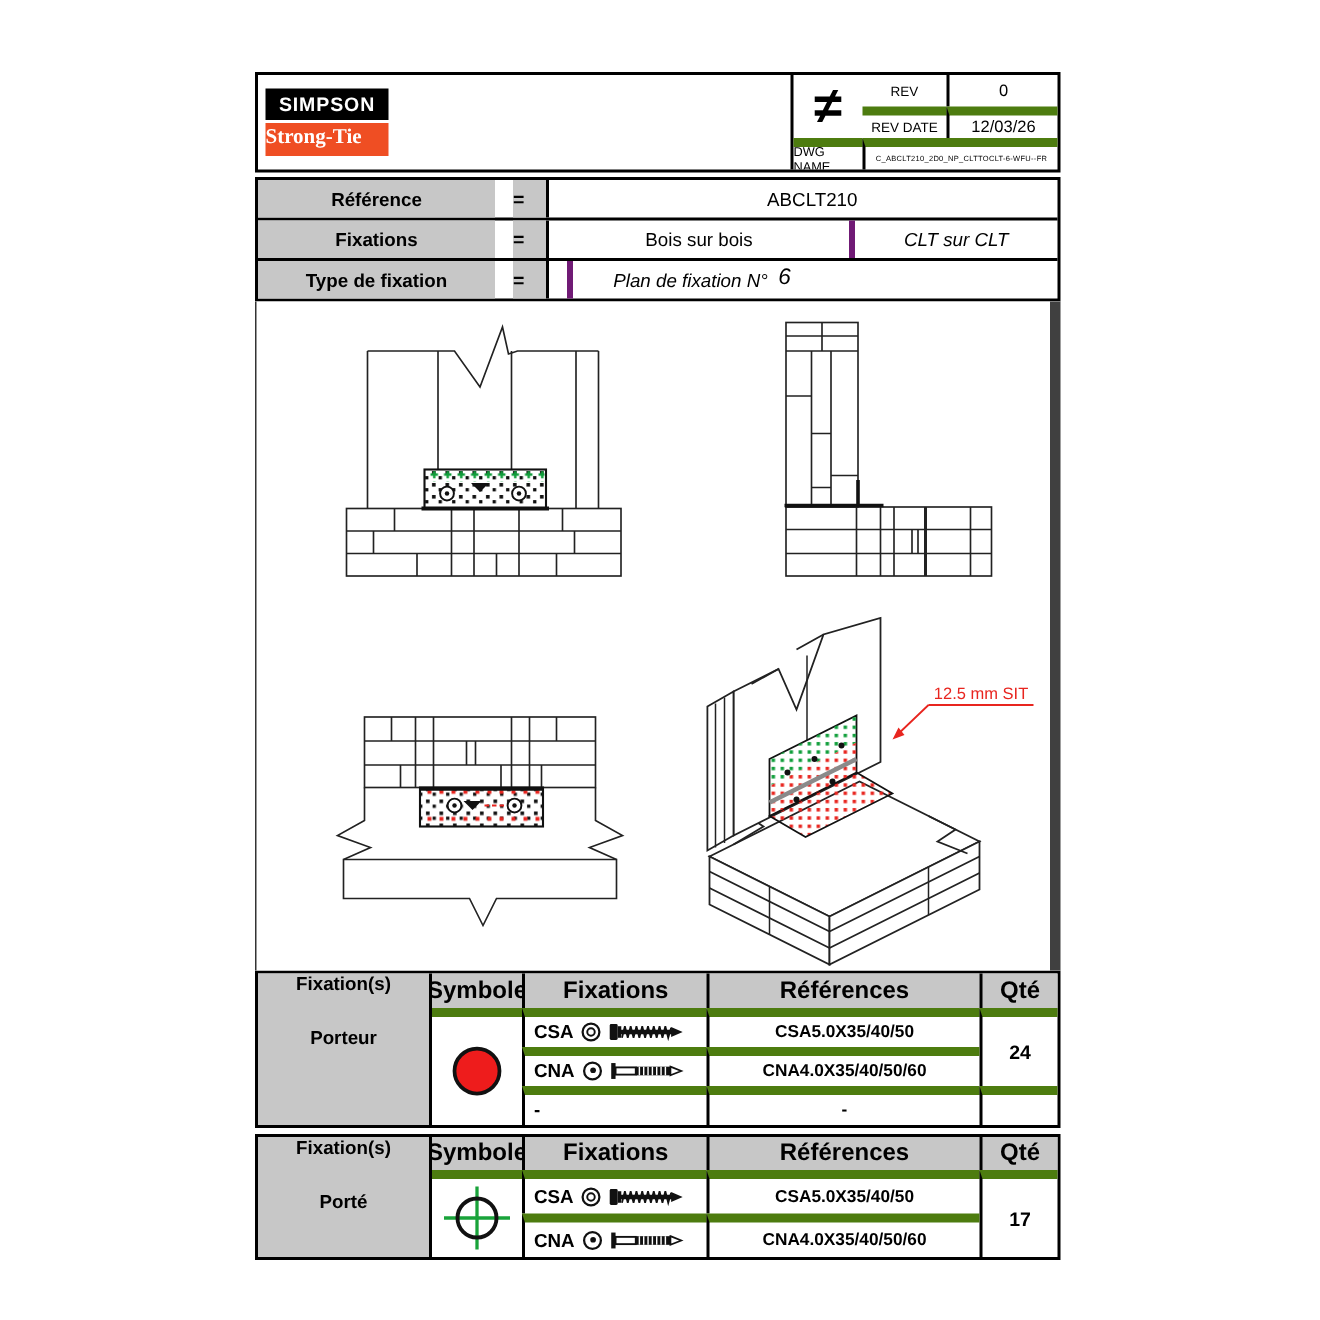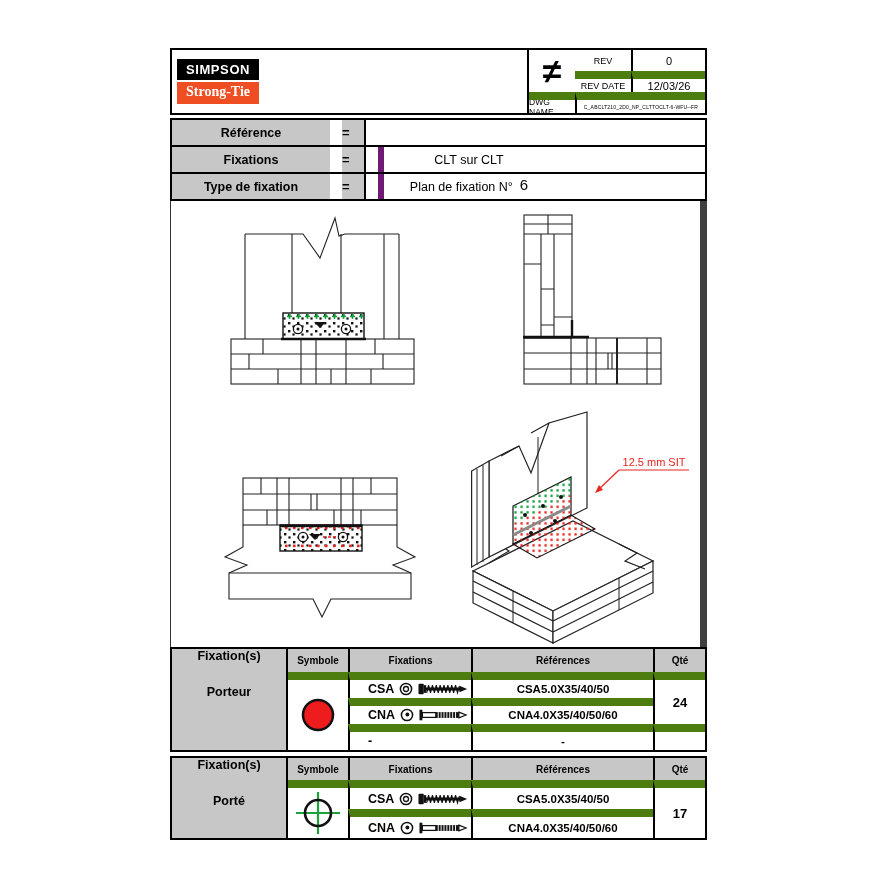--- a/index.html
+++ b/index.html
@@ -6,62 +6,62 @@
   .canvas{position:relative;width:880px;height:880px;background:#fff;overflow:hidden;
           font-family:"Liberation Sans", sans-serif;color:#000;}
   .sheet{position:absolute;left:170px;top:48px;width:537px;}
 
   
   .hdr{height:63px;border:2px solid #000;display:flex;background:#fff;}
   .hdr-main{flex:1;display:flex;align-items:center;min-width:0;gap:12px;}
   .logo{margin-left:5px;width:82px;flex:0 0 82px;}
   .logo-simpson{background:#000;color:#fff;font-weight:bold;font-size:13px;text-align:center;
                 padding:3px 0 3px;letter-spacing:.6px;}
-  .logo-st{background:#ef4e23;color:#fff;font-weight:bold;font-size:14px;text-align:center;
+  .logo-st{background:#ef4e23;color:#fff;font-weight:bold;font-size:14px;
            padding:2px 0 4px;margin-top:2px;font-family:"Liberation Serif", serif;position:relative;}
   .title-wrap{flex:1;text-align:center;}
   .title{display:inline-block;font-size:23px;padding:0 8px 3px;border-bottom:2px solid #000;white-space:nowrap;}
 
   .rev{width:176px;flex:0 0 176px;border-left:2px solid #000;display:grid;
        grid-template-columns:46px 56px 1fr;grid-template-rows:21px 21px 1fr;}
   .rev > div{display:flex;align-items:center;justify-content:center;overflow:hidden;}
   .neq{grid-column:1;grid-row:1/3;font-size:34px;font-weight:bold;line-height:1;}
   .rl{font-size:9px;}
   .rv{font-size:11px;}
-  .bl2{border-left:2px solid #000;} .bt2{border-top:8px solid #4d7c0f;}
+  .bl2{border-left:2px solid #000;} .bt2{border-top:6px solid #4d7c0f;}
   .dwg-l{font-size:8.5px;}
   .dwg-v{font-size:5px;letter-spacing:.2px;white-space:nowrap;}
 
   
   .ref{margin-top:3px;border:2px solid #000;}
   .ref-row{display:grid;grid-template-columns:158px 24px 176px 1fr;height:25px;gap:12px;}
   .ref-row + .ref-row{border-top:2px solid #000;}
   .ref-label{background:#c7c7c7;font-weight:bold;font-size:12.5px;display:flex;align-items:center;justify-content:center;}
   .ref-eq{background:#c7c7c7;font-weight:bold;font-size:13px;display:flex;align-items:center;border-right:2px solid #000;}
   .ref-val{display:flex;align-items:center;justify-content:center;font-size:12.5px;}
   .span2{grid-column:3/5;}
-  .vbl{border-left:6px solid #701a75;}
+  .vbl{border-left:4px solid #701a75;font-style:italic;}
   .plan-no{font-size:15px;margin-left:7px;position:relative;top:-2px;}
 
   
   .draw-area{position:relative;height:446px;border-left:1px solid #333;border-right:7px solid #404040;background:#fff;}
   .draw-area svg{position:absolute;}
 
   
   .ftable{border:2px solid #000;display:grid;background:#fff;}
   .t1{grid-template-columns:116px 60px 123px 182px 1fr;grid-template-rows:23px 26px 26px 26px;}
   .t2{margin-top:4px;grid-template-columns:116px 60px 123px 182px 1fr;grid-template-rows:22px 29px 29px;}
   .ftable > div{display:flex;align-items:center;overflow:hidden;}
   .g-cell{grid-column:1;background:#c7c7c7;border-right:2px solid #000;flex-direction:column;
           font-weight:bold;font-size:12.5px;line-height:1.25;gap:20px;}
   .t1 .g-cell{grid-row:1/5;} .t2 .g-cell{grid-row:1/4;}
-  .h-cell{background:#c7c7c7;font-weight:bold;font-size:10px;justify-content:center;}
+  .h-cell{background:#c7c7c7;font-weight:bold;font-size:16px;justify-content:center;}
   .sym-cell{grid-column:2;justify-content:center;}
   .t1 .sym-cell{grid-row:2/5;} .t2 .sym-cell{grid-row:2/4;}
-  .fix-cell{padding-left:18px;font-weight:bold;font-size:12.5px;gap:5px;}
+  .fix-cell{padding-left:6px;font-weight:bold;font-size:12.5px;gap:5px;}
   .refc{justify-content:center;font-weight:bold;font-size:11.5px;}
   .qty-cell{grid-column:5;justify-content:center;font-weight:bold;font-size:13px;}
   .t1 .qty-span{grid-row:2/4;} .t2 .qty-span{grid-row:2/4;}
 </style>
 </head>
 <body>
 
 <div class="canvas">
   <div class="sheet">
 
@@ -80,24 +80,26 @@
         <div class="rv bl2 bt2">12/03/26</div>
         <div class="dwg-l bt2" style="grid-column:1;grid-row:3;">DWG NAME</div>
         <div class="dwg-v bl2 bt2" style="grid-column:2/4;grid-row:3;">C_ABCLT210_2D0_NP_CLTTOCLT-6-WFU--FR</div>
       </div>
     </div>
 
     <div class="ref">
       <div class="ref-row">
         <div class="ref-label">Référence</div>
         <div class="ref-eq">=</div>
+        <div class="ref-val span2">ABCLT210</div>
       </div>
       <div class="ref-row">
         <div class="ref-label">Fixations</div>
         <div class="ref-eq">=</div>
+        <div class="ref-val">Bois sur bois</div>
         <div class="ref-val vbl">CLT sur CLT</div>
       </div>
       <div class="ref-row">
         <div class="ref-label">Type de fixation</div>
         <div class="ref-eq">=</div>
         <div class="ref-val vbl">
           <span>Plan de fixation N°</span>
           <span class="plan-no">6</span>
         </div>
       </div>

